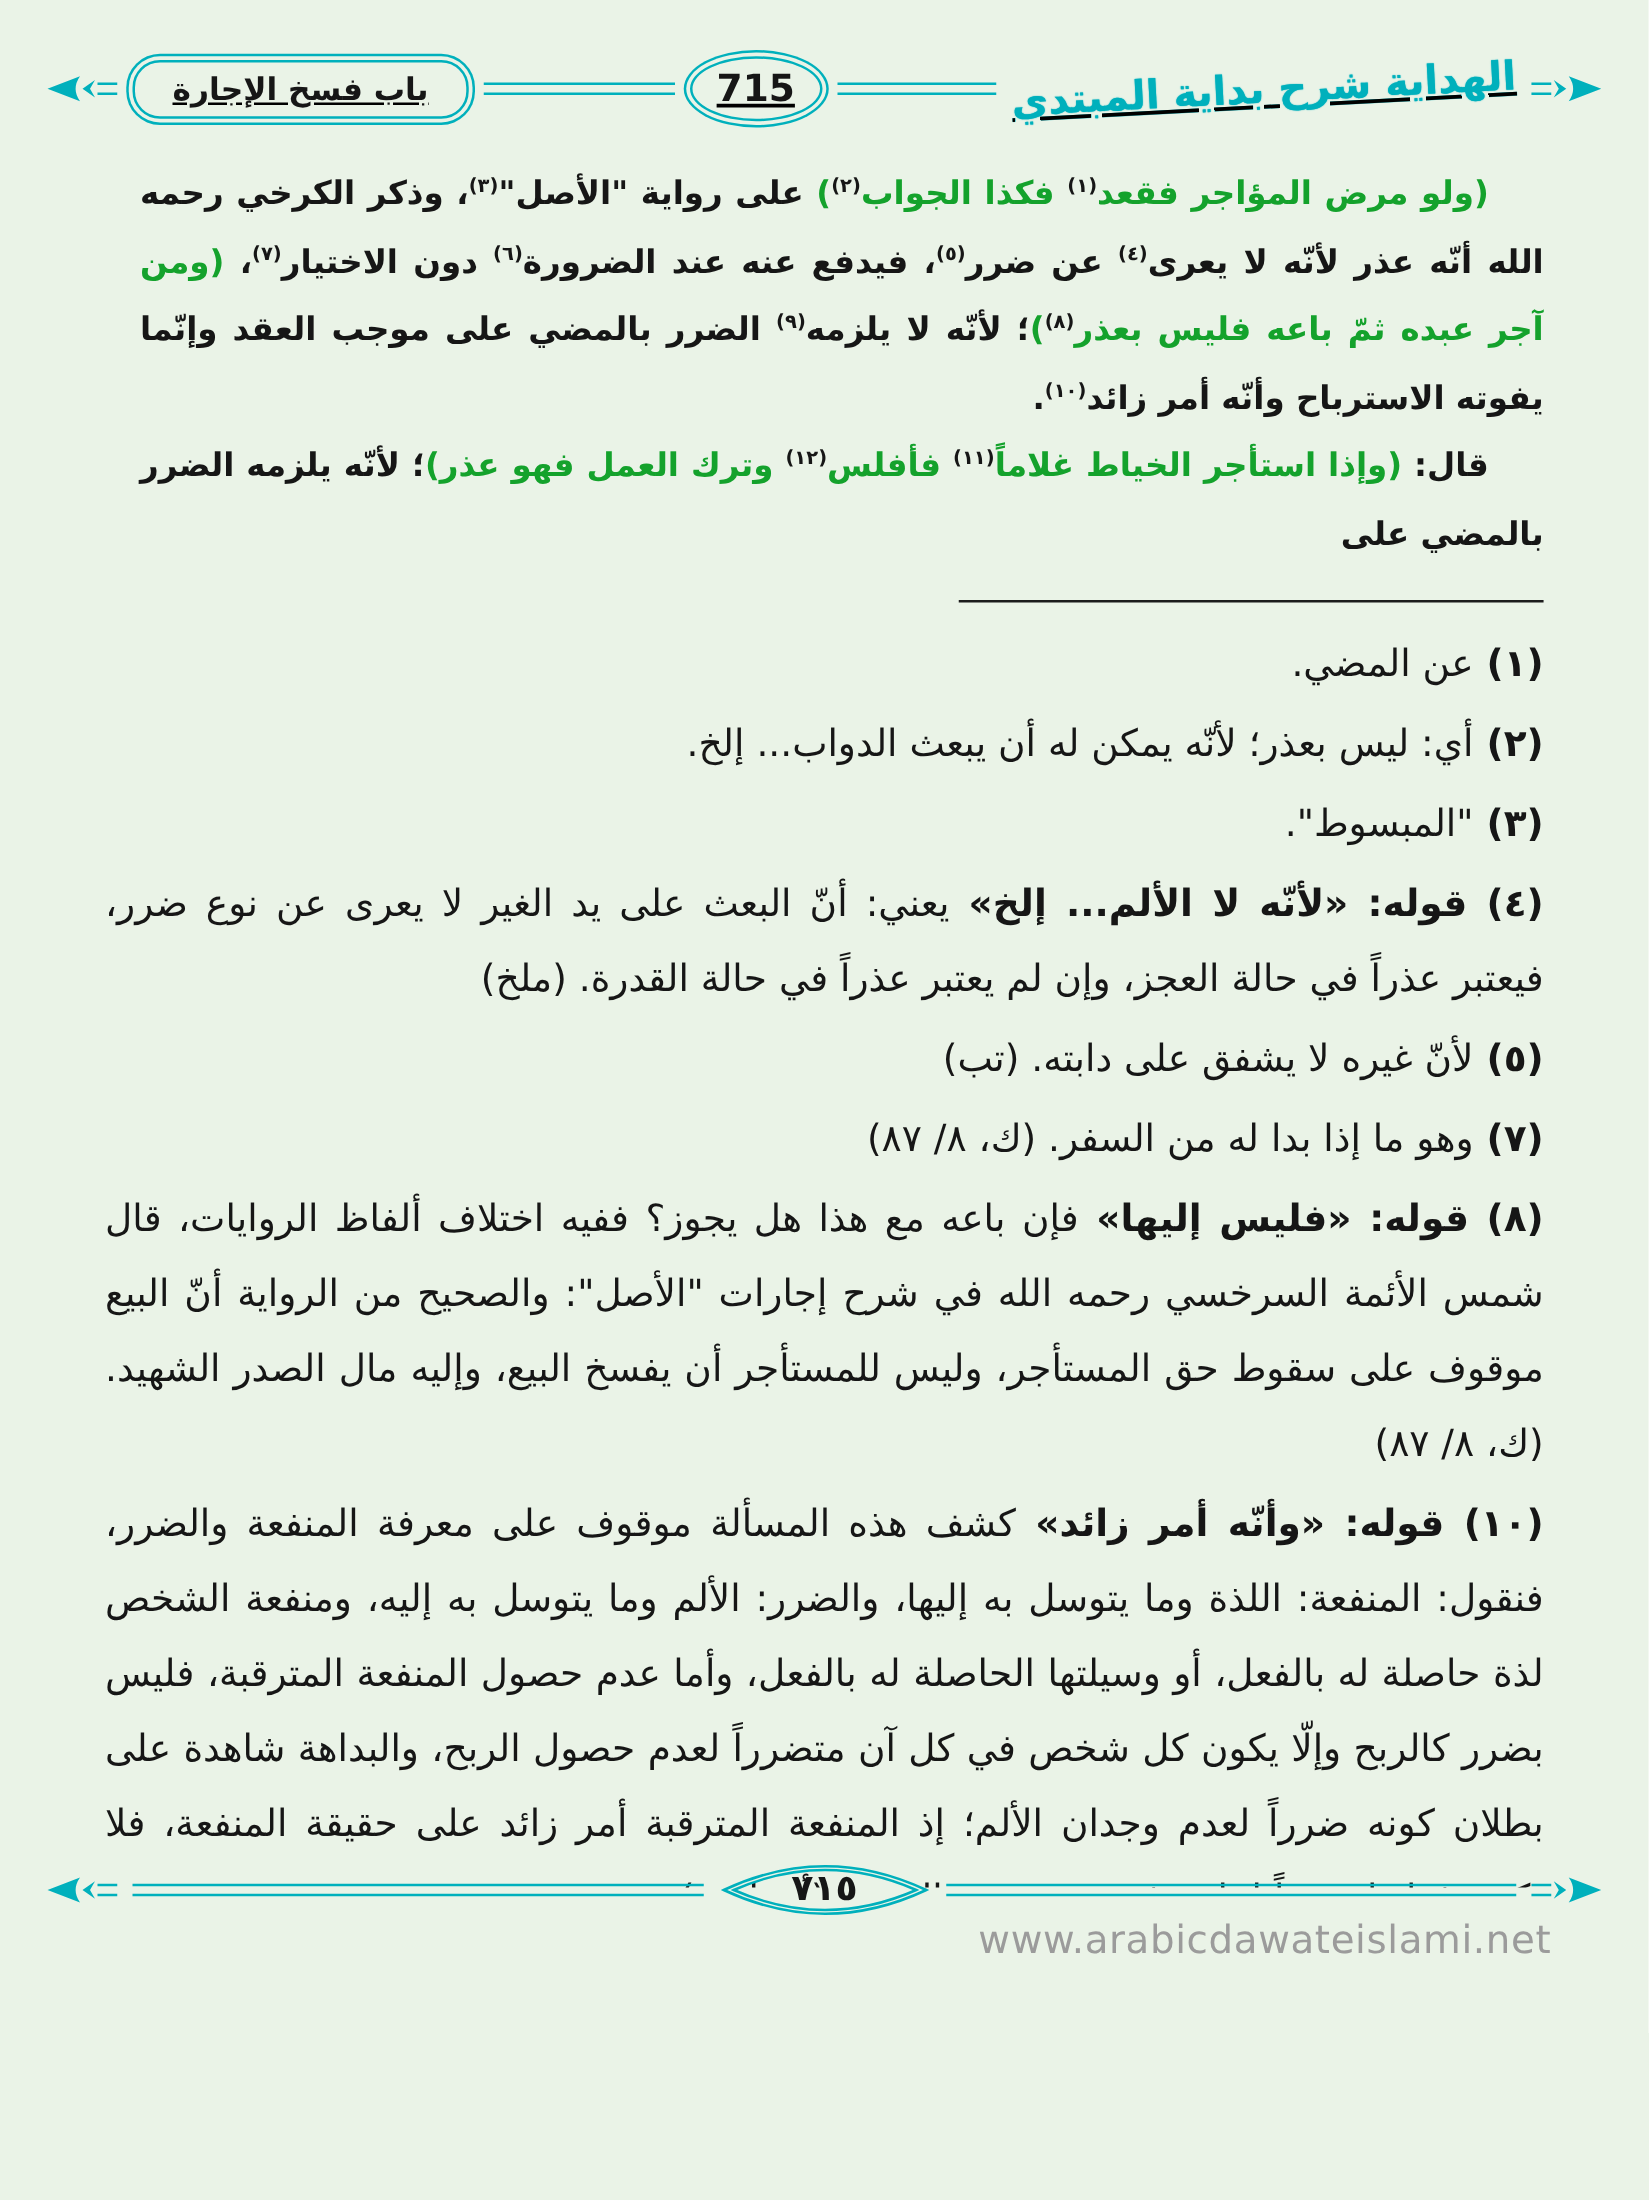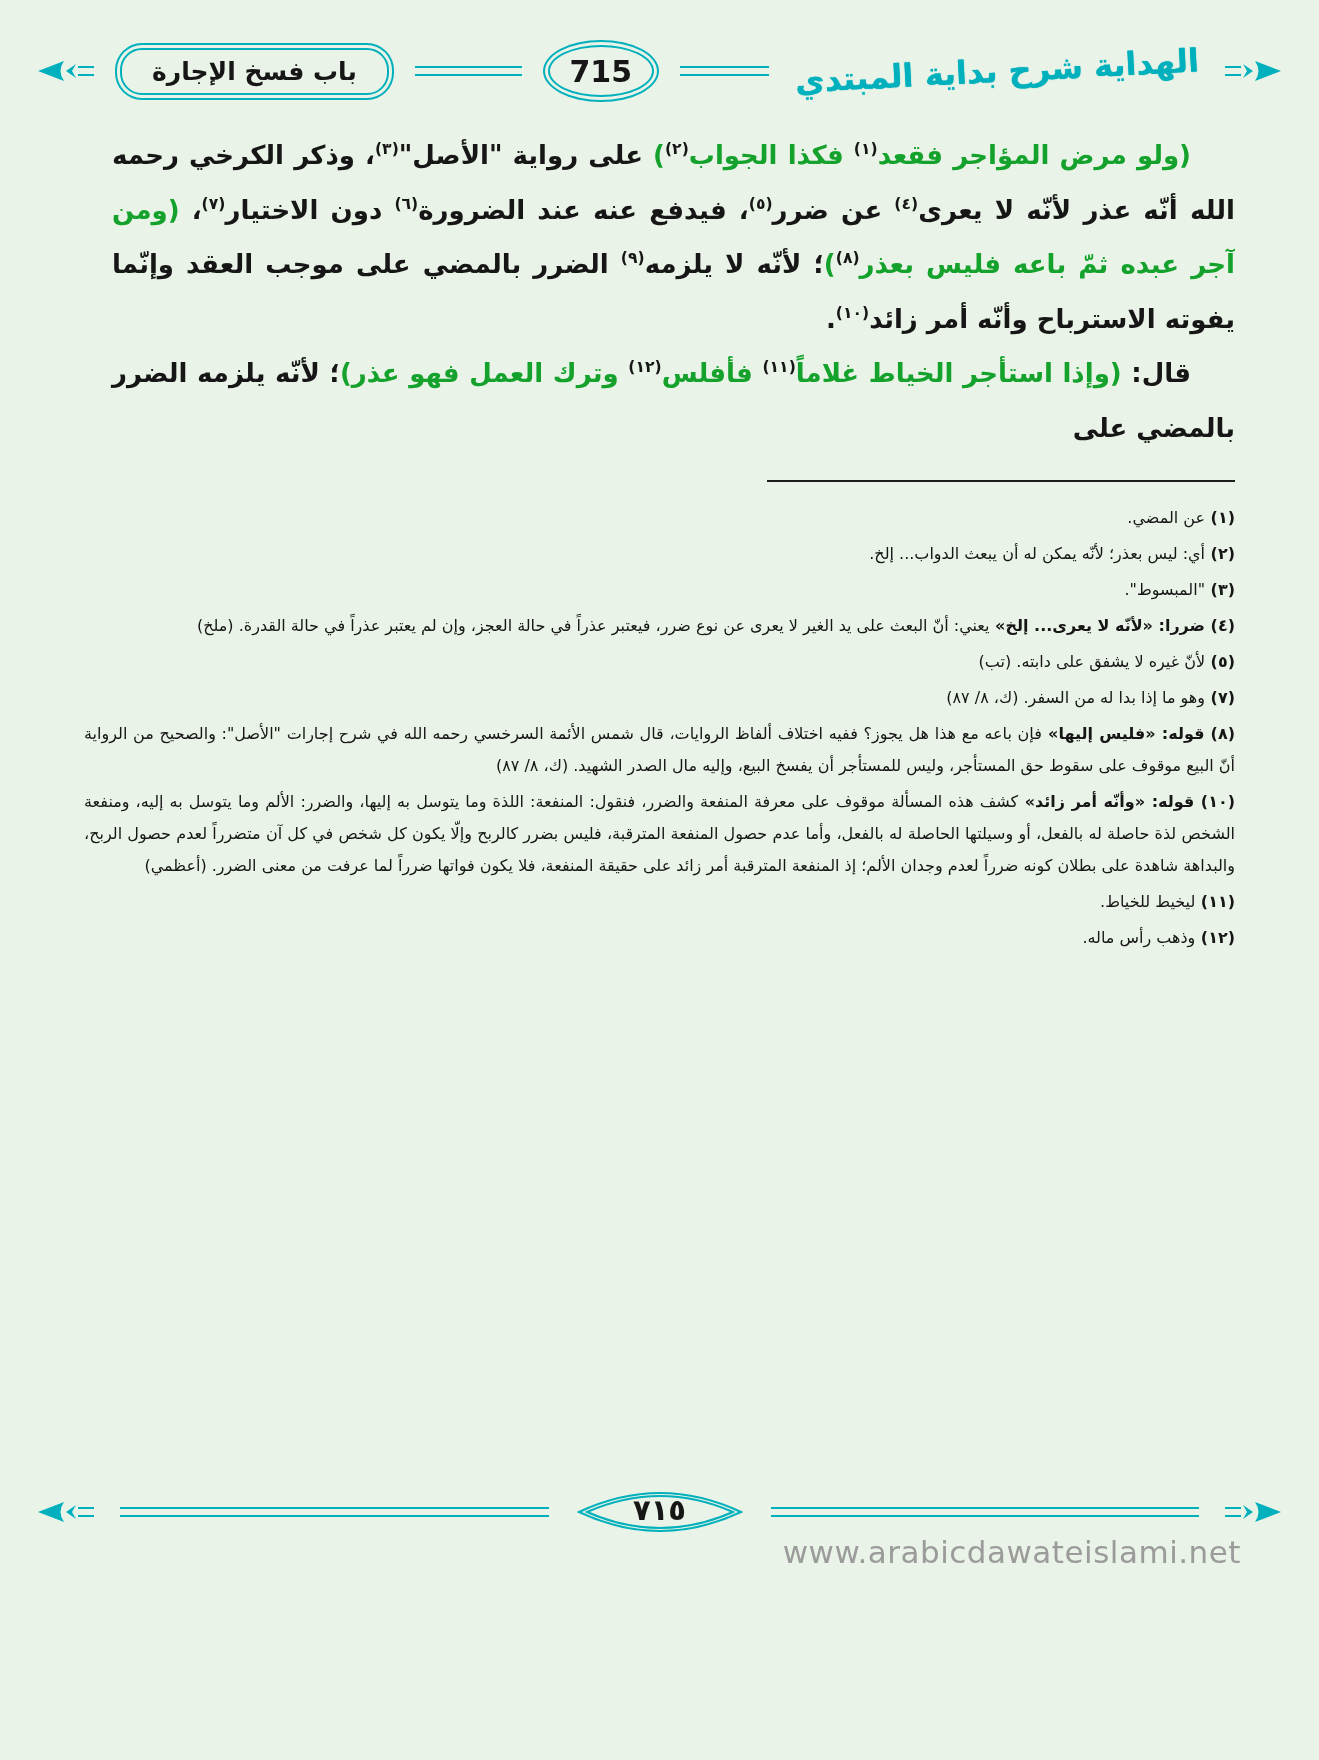--- a/index.html
+++ b/index.html
@@ -15,22 +15,23 @@
   .page{
     position:relative;
     width:1319px;height:1760px;
     background:var(--bg);
     overflow:hidden;
   }
 
   
   .band{
     position:absolute;left:36px;right:36px;
-    display:flex;align-items:center;gap:26px;
+    display:flex;align-items:center;gap:12px;
     direction:ltr;
+    text-decoration:underline;
   }
   .top-band{top:42px;height:58px;}
   .bottom-band{top:1487px;height:50px;}
   .orn-line{
     height:10px;
     border-top:2px solid var(--teal);
     border-bottom:2px solid var(--teal);
   }
   .fl-a{flex:0.9;} .fl-b{flex:0.75;} .fl-1{flex:1;}
   .chapter-box{
@@ -98,21 +99,21 @@
     font-weight:700;
     color:var(--ink);
   }
   .fn-sep{
     width:468px;
     border-top:2px solid #1c1c1c;
     margin:24px 0 20px;
   }
   .footnotes{direction:rtl;}
   .footnote{
-    font-size:16px;
+    font-size:30px;
     line-height:2.0;
     color:var(--ink);
     text-align:justify;
     margin-bottom:4px;
   }
   .fn-num{font-weight:700;}
   .fn-bold{font-weight:700;}
 
   
   .watermark{
@@ -152,21 +153,21 @@
   <main class="content">
     <p class="body-par"><span class="seg-green">(ولو مرض المؤاجر فقعد</span><span class="seg-fn">(١)</span><span class="seg-green"> فكذا الجواب</span><span class="seg-fn">(٢)</span><span class="seg-green">)</span><span class="seg-black"> على رواية "الأصل"</span><span class="seg-fn">(٣)</span><span class="seg-black">، وذكر الكرخي رحمه الله أنّه عذر لأنّه لا يعرى</span><span class="seg-fn">(٤)</span><span class="seg-black"> عن ضرر</span><span class="seg-fn">(٥)</span><span class="seg-black">، فيدفع عنه عند الضرورة</span><span class="seg-fn">(٦)</span><span class="seg-black"> دون الاختيار</span><span class="seg-fn">(٧)</span><span class="seg-black">، </span><span class="seg-green">(ومن آجر عبده ثمّ باعه فليس بعذر</span><span class="seg-fn">(٨)</span><span class="seg-green">)</span><span class="seg-black">؛ لأنّه لا يلزمه</span><span class="seg-fn">(٩)</span><span class="seg-black"> الضرر بالمضي على موجب العقد وإنّما يفوته الاسترباح وأنّه أمر زائد</span><span class="seg-fn">(١٠)</span><span class="seg-black">.</span></p>
     <p class="body-par"><span class="seg-black">قال: </span><span class="seg-green">(وإذا استأجر الخياط غلاماً</span><span class="seg-fn">(١١)</span><span class="seg-green"> فأفلس</span><span class="seg-fn">(١٢)</span><span class="seg-green"> وترك العمل فهو عذر)</span><span class="seg-black">؛ لأنّه يلزمه الضرر بالمضي على</span></p>
 
     <div class="fn-sep"></div>
 
     <section class="footnotes">
         <p class="footnote"><span class="fn-num">(١) </span><span class="fn-text">عن المضي.</span></p>
         <p class="footnote"><span class="fn-num">(٢) </span><span class="fn-text">أي: ليس بعذر؛ لأنّه يمكن له أن يبعث الدواب... إلخ.</span></p>
         <p class="footnote"><span class="fn-num">(٣) </span><span class="fn-text">"المبسوط".</span></p>
-        <p class="footnote"><span class="fn-num">(٤) </span><span class="fn-bold">ضررا: «لأنّه لا يعرى... إلخ» </span><span class="fn-text">يعني: أنّ البعث على يد الغير لا يعرى عن نوع ضرر، فيعتبر عذراً في حالة العجز، وإن لم يعتبر عذراً في حالة القدرة. (ملخ)</span></p>
+        <p class="footnote"><span class="fn-num">(٤) </span><span class="fn-bold">قوله: «لأنّه لا الألم... إلخ» </span><span class="fn-text">يعني: أنّ البعث على يد الغير لا يعرى عن نوع ضرر، فيعتبر عذراً في حالة العجز، وإن لم يعتبر عذراً في حالة القدرة. (ملخ)</span></p>
         <p class="footnote"><span class="fn-num">(٥) </span><span class="fn-text">لأنّ غيره لا يشفق على دابته. (تب)</span></p>
         <p class="footnote"><span class="fn-num">(٧) </span><span class="fn-text">وهو ما إذا بدا له من السفر. (ك، ٨/ ٨٧)</span></p>
         <p class="footnote"><span class="fn-num">(٨) </span><span class="fn-bold">قوله: «فليس إليها» </span><span class="fn-text">فإن باعه مع هذا هل يجوز؟ ففيه اختلاف ألفاظ الروايات، قال شمس الأئمة السرخسي رحمه الله في شرح إجارات "الأصل": والصحيح من الرواية أنّ البيع موقوف على سقوط حق المستأجر، وليس للمستأجر أن يفسخ البيع، وإليه مال الصدر الشهيد. (ك، ٨/ ٨٧)</span></p>
         <p class="footnote"><span class="fn-num">(١٠) </span><span class="fn-bold">قوله: «وأنّه أمر زائد» </span><span class="fn-text">كشف هذه المسألة موقوف على معرفة المنفعة والضرر، فنقول: المنفعة: اللذة وما يتوسل به إليها، والضرر: الألم وما يتوسل به إليه، ومنفعة الشخص لذة حاصلة له بالفعل، أو وسيلتها الحاصلة له بالفعل، وأما عدم حصول المنفعة المترقبة، فليس بضرر كالربح وإلّا يكون كل شخص في كل آن متضرراً لعدم حصول الربح، والبداهة شاهدة على بطلان كونه ضرراً لعدم وجدان الألم؛ إذ المنفعة المترقبة أمر زائد على حقيقة المنفعة، فلا يكون فواتها ضرراً لما عرفت من معنى الضرر. (أعظمي)</span></p>
         <p class="footnote"><span class="fn-num">(١١) </span><span class="fn-text">ليخيط للخياط.</span></p>
         <p class="footnote"><span class="fn-num">(١٢) </span><span class="fn-text">وذهب رأس ماله.</span></p>
       </section>
   </main>
 
   <footer>

